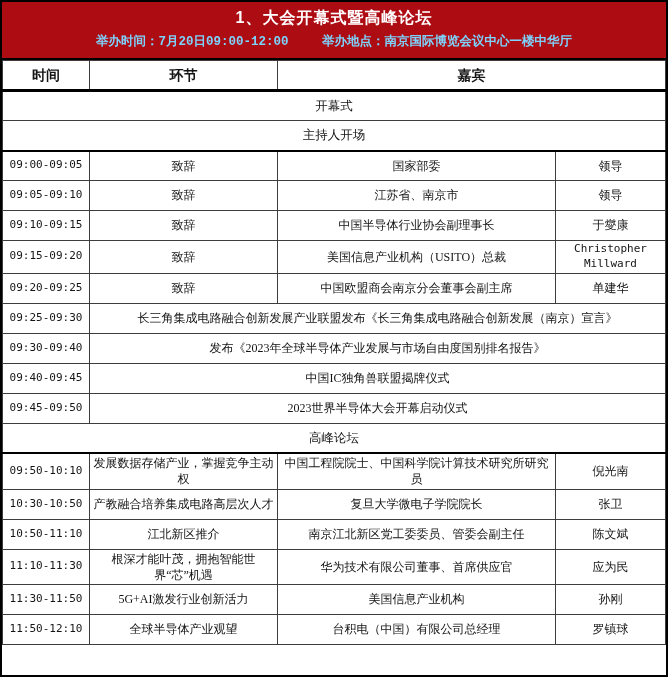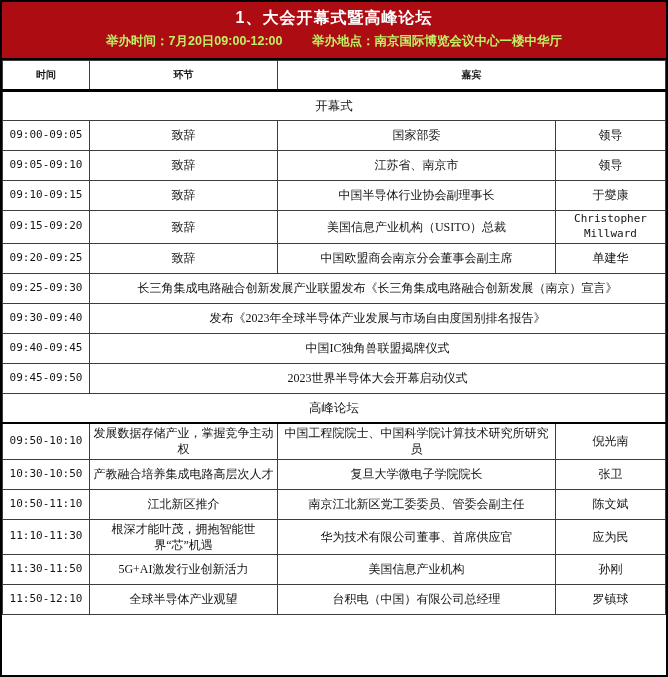--- a/index.html
+++ b/index.html
@@ -27,38 +27,38 @@
   table.agenda {
     width: 664px; border-collapse: collapse; table-layout: fixed;
   }
   .agenda th, .agenda td {
     border: 1px solid #3d3d3d; text-align: center; vertical-align: middle;
     padding: 1px 2px; font-size: 12px; color: #141414; overflow: hidden;
     line-height: 1.35;
   }
   .agenda thead th {
     font-family: "Liberation Sans", "DejaVu Sans", sans-serif;
-    font-weight: bold; font-size: 10px; height: 26px;
+    font-weight: bold; font-size: 14px; height: 26px;
     border-bottom: 3px solid #000;
   }
   .agenda tbody tr { height: 30px; }
   .agenda td.time-cell, .agenda td.name-en {
     font-family: "DejaVu Sans Mono", "Liberation Mono", monospace;
     font-size: 11px; letter-spacing: 0;
   }
   .agenda tr.section-row td { font-size: 12.5px; }
   .agenda tr.thick-bottom td { border-bottom: 2px solid #000; }
 </style>
 </head>
 <body>
 
 <div class="sheet">
   <div class="banner" style="background: rgb(174, 12, 19);">
     <div class="banner-title" style="color: rgb(255, 255, 255);">1、大会开幕式暨高峰论坛</div>
-    <div class="banner-sub" style="color: #bef264;">
+    <div class="banner-sub" style="color: #7dd3fc; font-family: Liberation Mono, monospace;">
       <span class="seg">举办时间：7月20日09:00-12:00</span>
       <span class="seg">举办地点：南京国际博览会议中心一楼中华厅</span>
     </div>
   </div>
   <table class="agenda">
     <colgroup>
       <col style="width:87px">
       <col style="width:188px">
       <col style="width:278px">
       <col>
@@ -66,20 +66,23 @@
     <thead>
       <tr>
         <th>时间</th>
         <th>环节</th>
         <th colspan="2">嘉宾</th>
       </tr>
     </thead>
     <tbody id="agenda-body">
         <tr class="section-row">
           <td colspan="4">开幕式</td>
+        </tr>
+        <tr class="section-row thick-bottom">
+          <td colspan="4">主持人开场</td>
         </tr>
         <tr>
           <td class="time-cell">09:00-09:05</td>
           <td>致辞</td>
           <td>国家部委</td>
           <td>领导</td>
         </tr>
         <tr>
           <td class="time-cell">09:05-09:10</td>
           <td>致辞</td>

